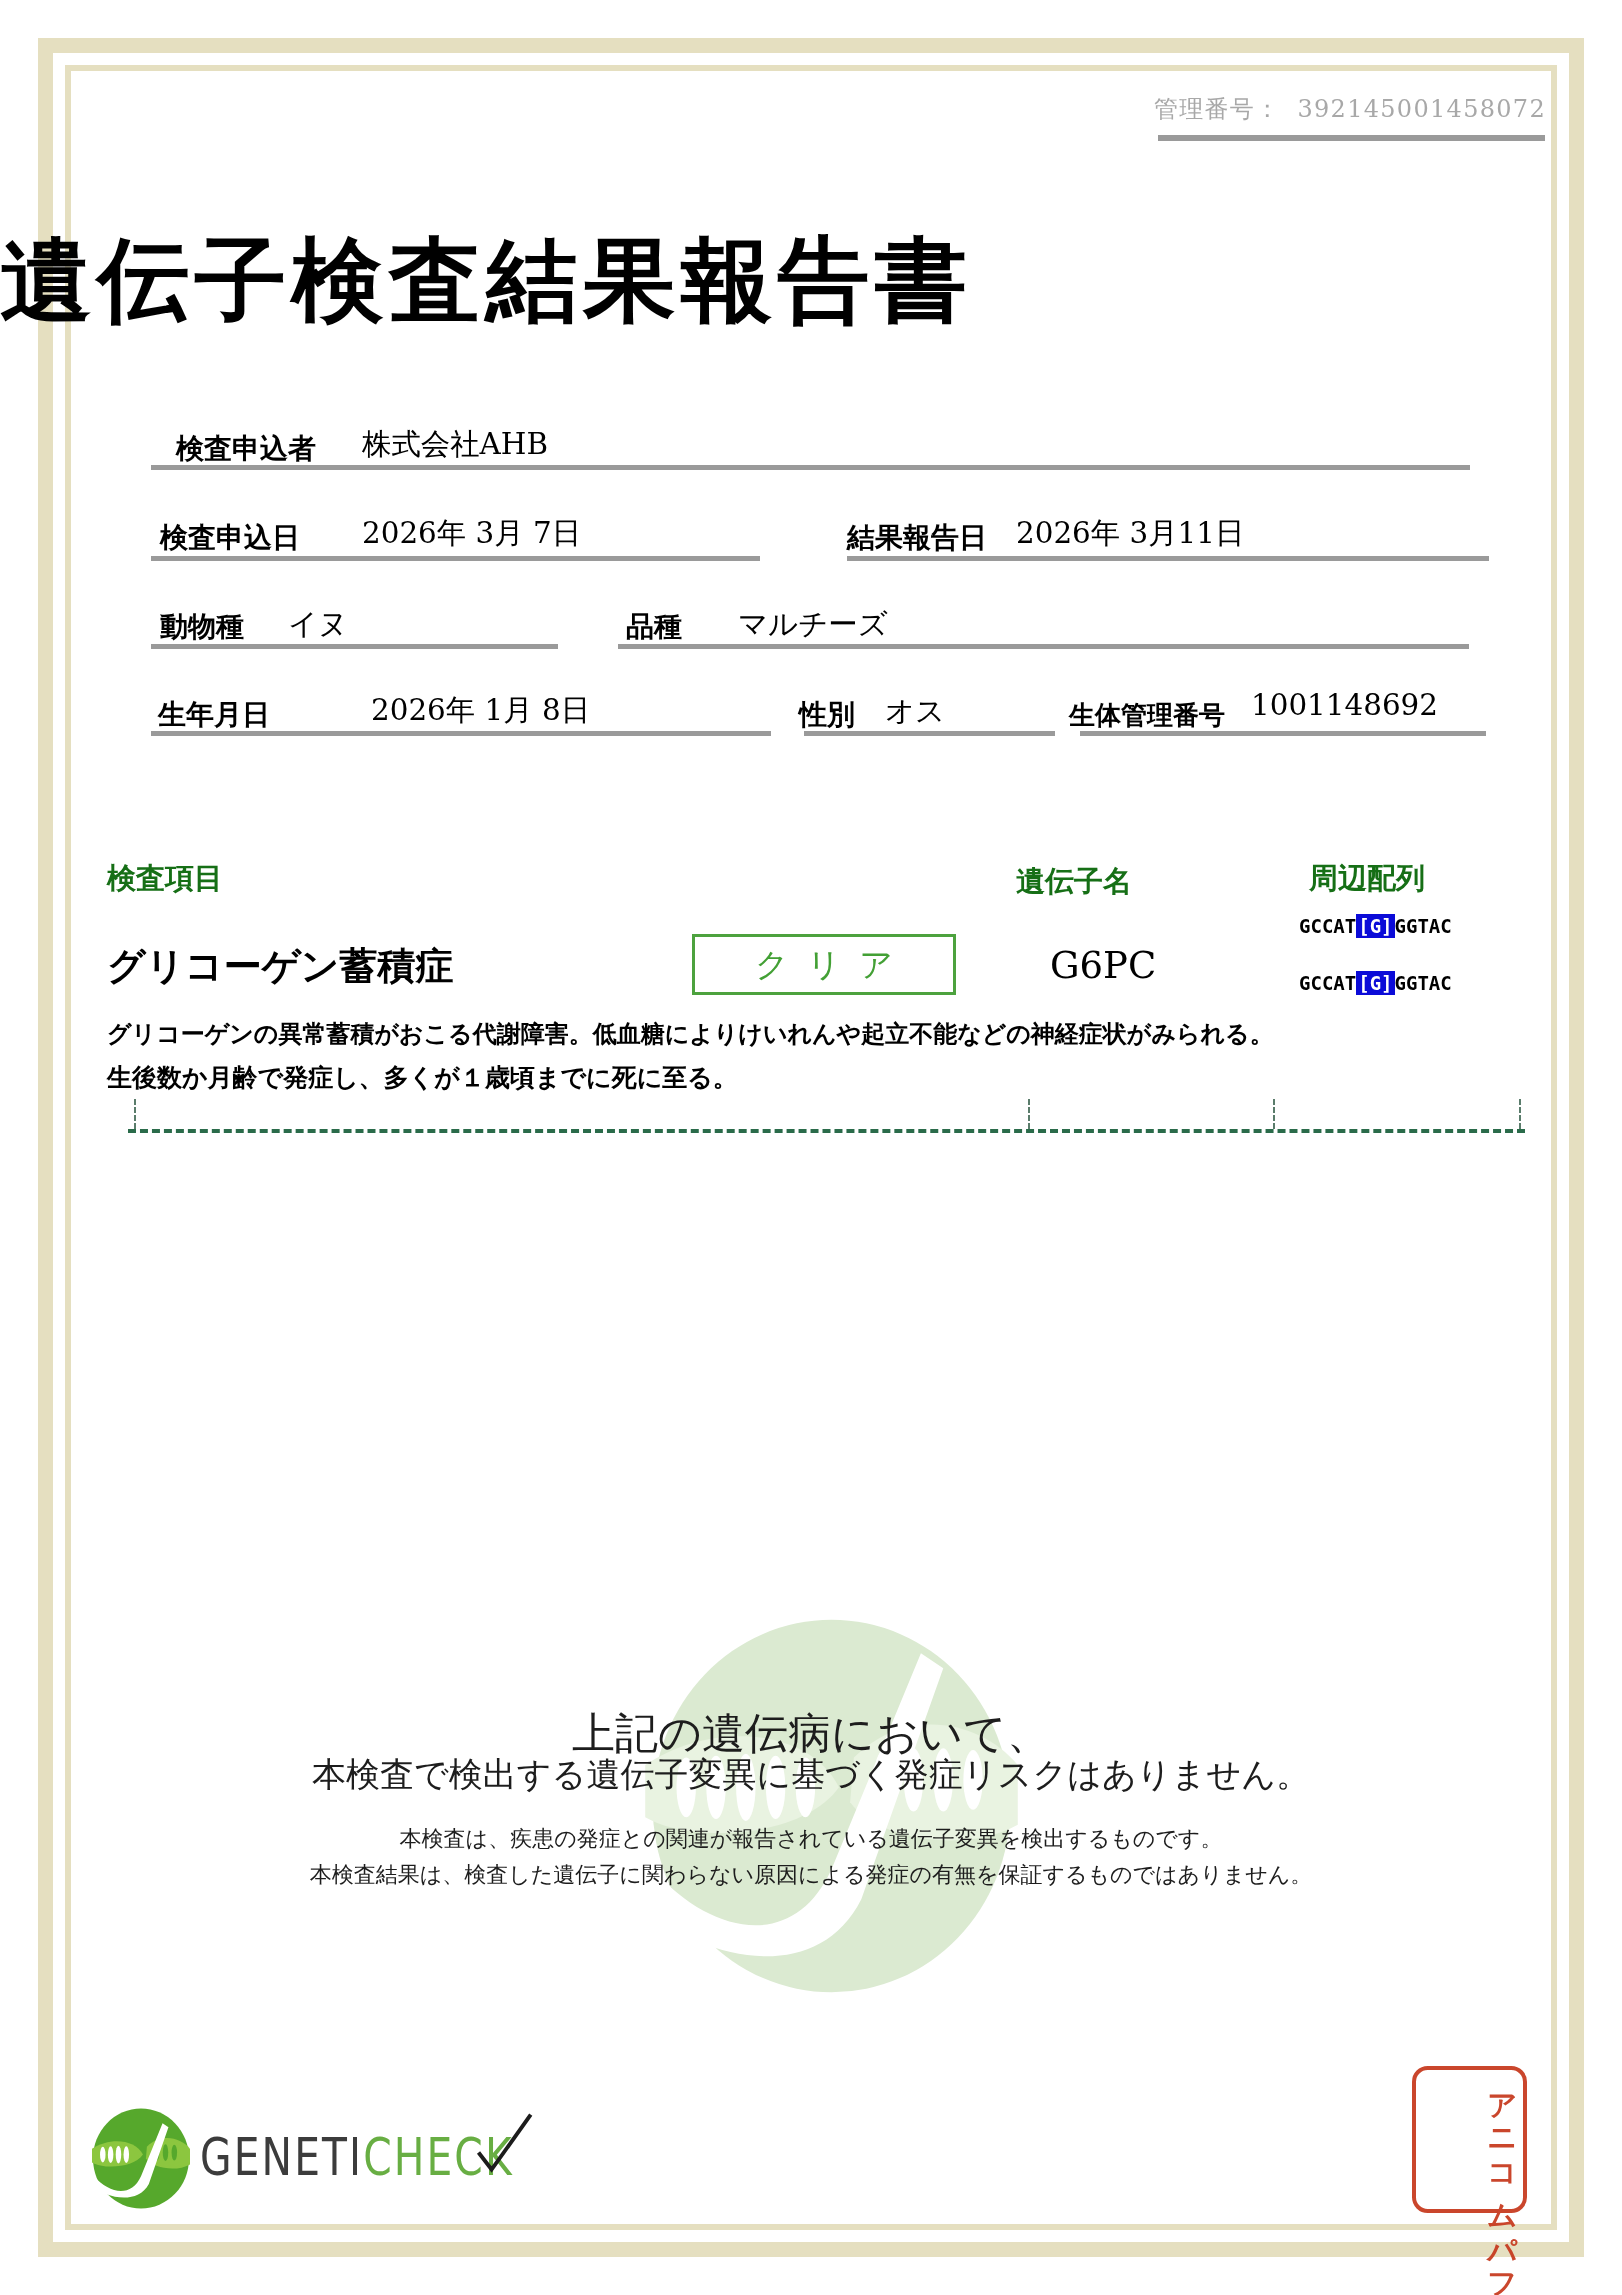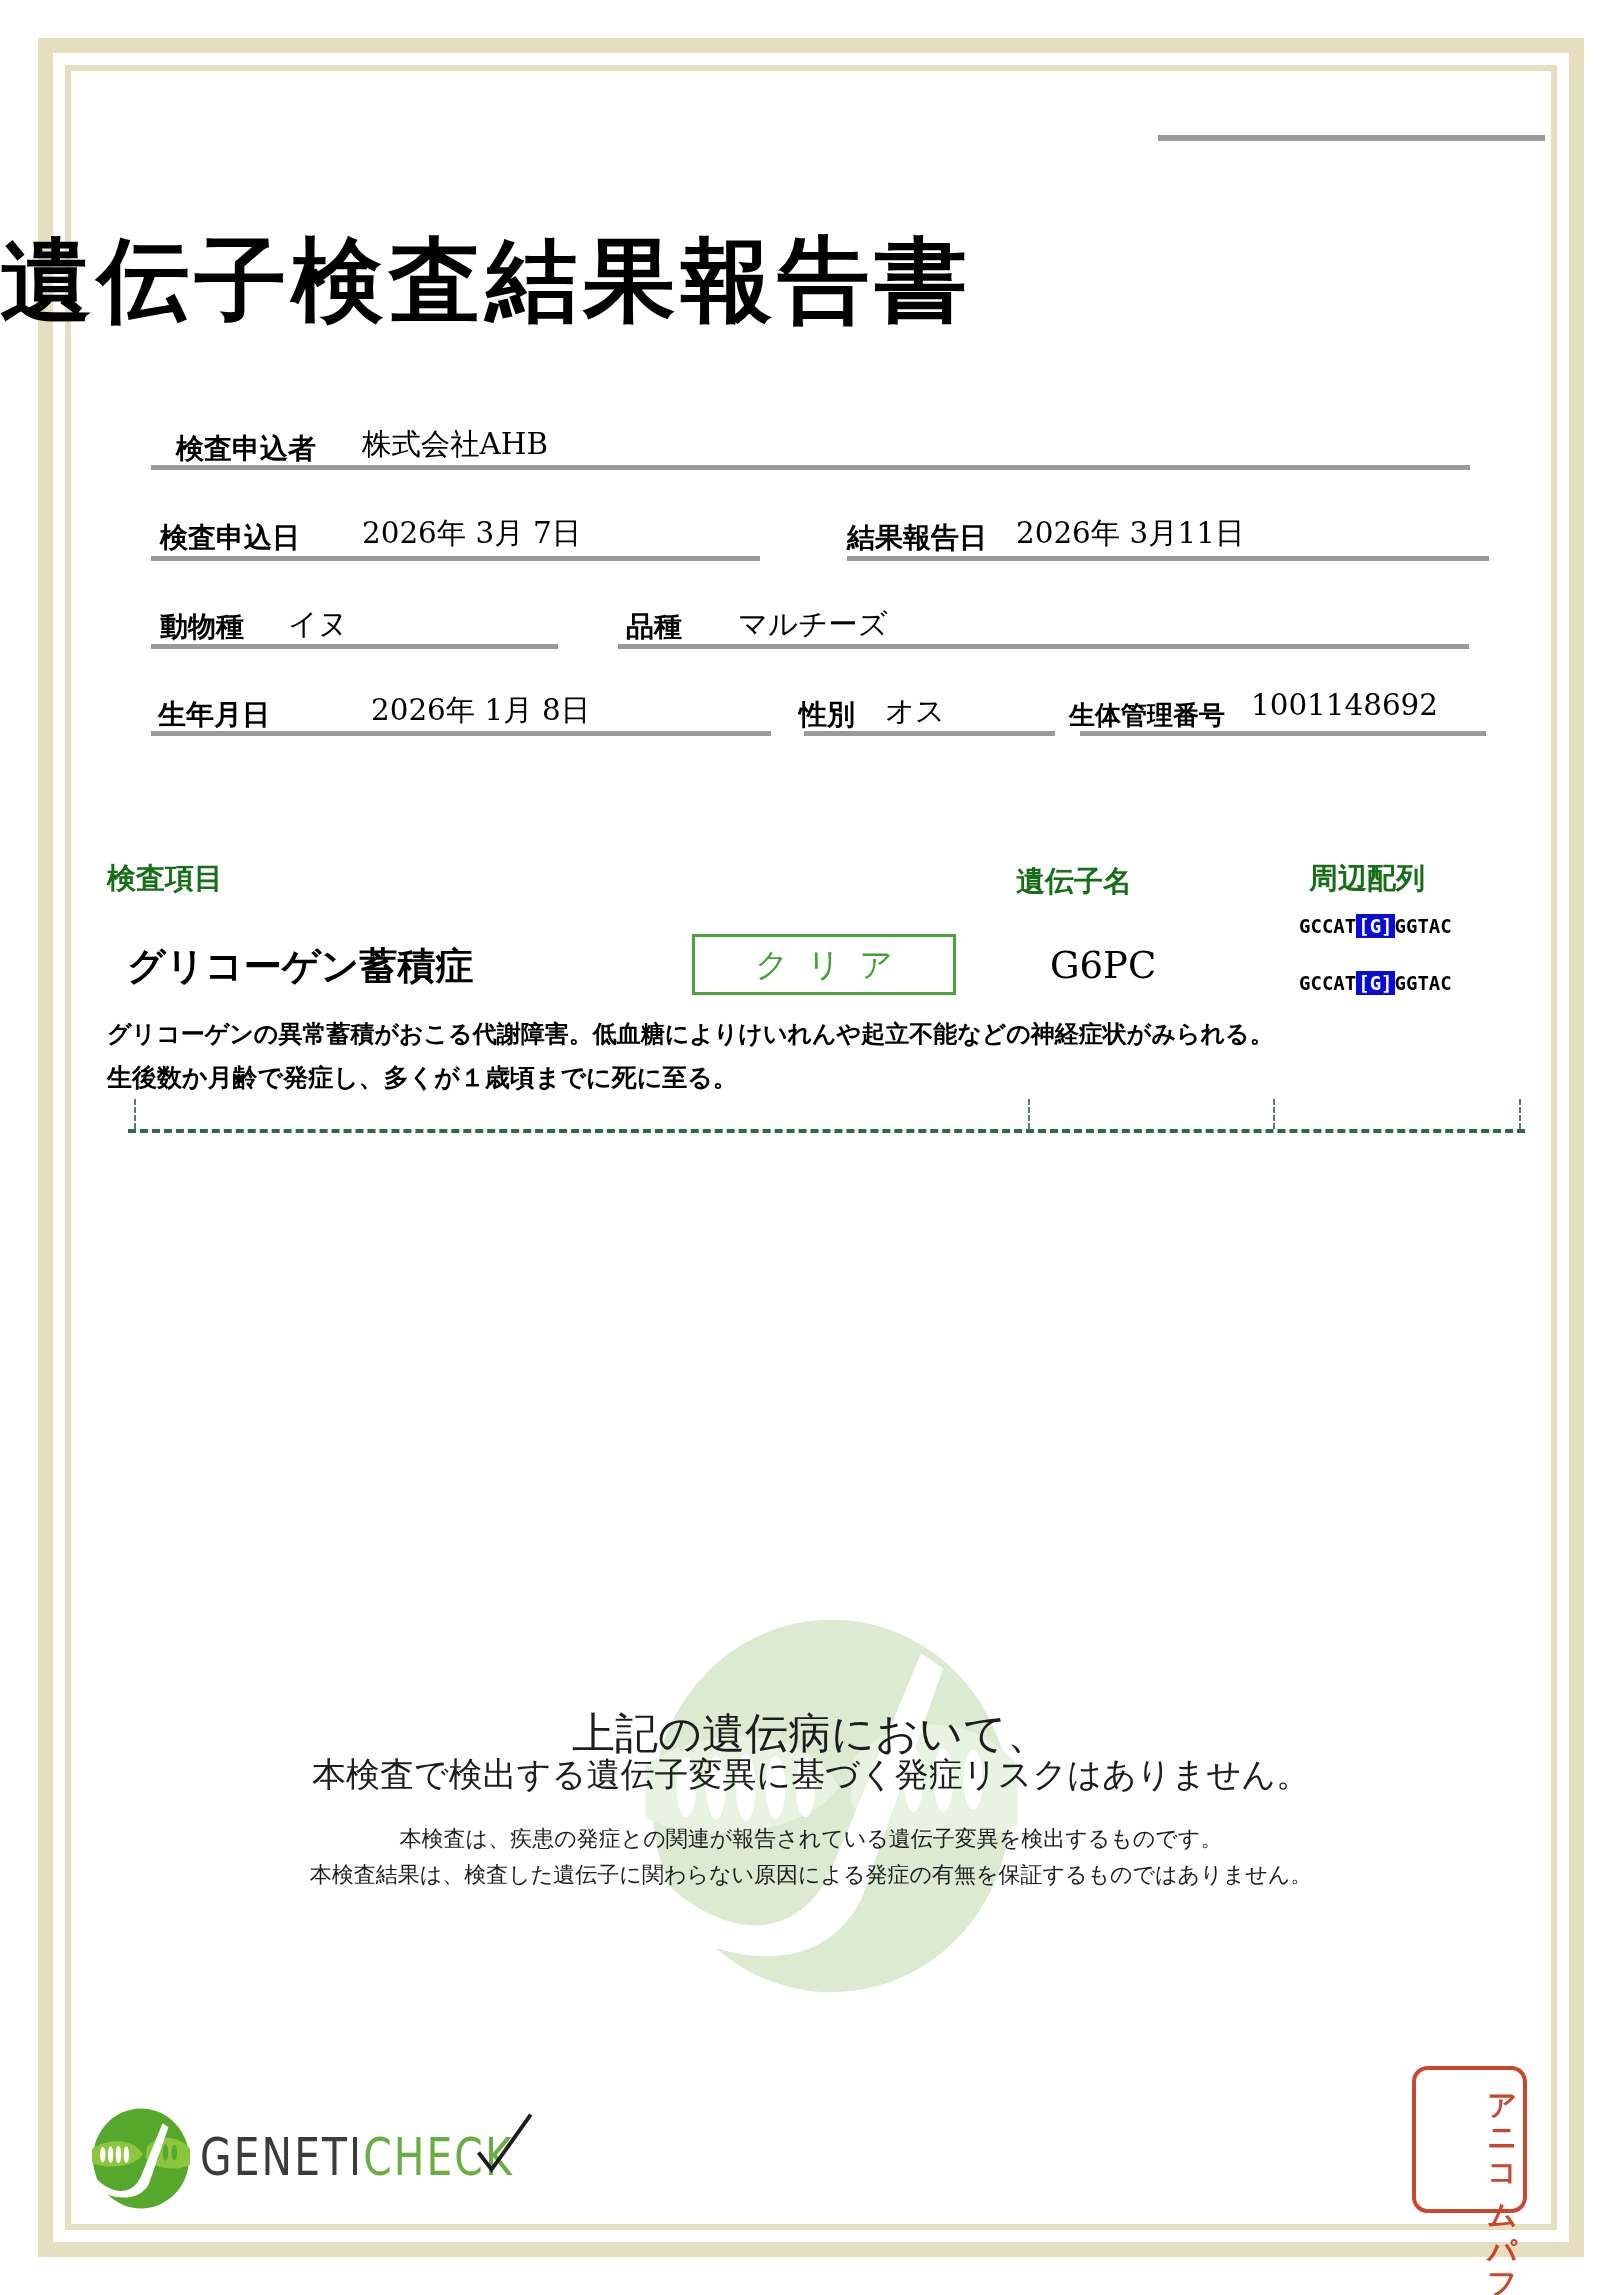--- a/index.html
+++ b/index.html
@@ -25,21 +25,21 @@
   .title{left:0;top:219px;width:1622px;text-align:left;font-size:92px;
          font-weight:600;letter-spacing:5.2px;}
 
   
   .flabel{font-size:28px;font-weight:700;}
   .fvalue{font-size:29.4px;font-weight:500;}
   .fline{height:4.6px;background:#9a9a9a;}
 
   
   .thead{font-size:29px;font-weight:700;color:#166f16;}
-  .item-name{font-size:38px;font-weight:700;margin-left:20px;}
+  .item-name{font-size:38px;font-weight:700;}
   .result-btn{left:692px;top:934px;width:258px;height:55px;border:3.9px solid #4da23e;
               text-align:center;}
   .result-btn span{display:block;line-height:55px;font-size:33px;color:#43a035;
                    letter-spacing:18.3px;text-indent:18.3px;font-weight:500;}
   .gene{font-size:37px;font-weight:500;}
   .seq{font-size:19px;font-weight:700;}
   .seq .variant{background:#0b0bd8;color:#ffffff;padding:0.7px 2px;}
   .desc{font-size:24px;font-weight:700;}
   .desc2{font-size:25px;font-weight:700;}
   .note-green{font-size:26px;font-weight:700;color:#1e8a1e;}
@@ -83,20 +83,23 @@
     <ellipse cx="35" cy="46" rx="2.6" ry="8.5" fill="#ffffff"></ellipse>
     <ellipse cx="43" cy="46" rx="2.6" ry="8" fill="#ffffff"></ellipse>
     <path d="M56,38 C70,24 90,28 100,40 L100,56 C86,64 62,60 55,50 Z" fill="#e9f3e1"></path>
     <ellipse cx="64" cy="44" rx="2.6" ry="8" fill="#ffffff"></ellipse>
     <ellipse cx="72" cy="44" rx="2.6" ry="8.5" fill="#ffffff"></ellipse>
     <ellipse cx="80" cy="44" rx="2.6" ry="8.5" fill="#ffffff"></ellipse>
     <ellipse cx="88" cy="44" rx="2.6" ry="8" fill="#ffffff"></ellipse>
     <path d="M2,68 C18,86 40,90 50,68 L74,10 L80,14 L58,76 C46,100 14,92 0,78 Z" fill="#ffffff"></path>
   </svg>
 
+  <div class="abs mgmt z1">
+    <span>管理番号：</span><span class="num">392145001458072</span>
+  </div>
   <div class="abs mgmt-line"></div>
 
   <div class="abs title z1">遺伝子検査結果報告書</div>
 
   <div class="abs flabel" style="left:176px;top:430px">検査申込者</div>
   <div class="abs fvalue" style="left:362px;top:425px">株式会社AHB</div>
   <div class="abs fline" style="left:151px;top:465px;width:1319px"></div>
 
   <div class="abs flabel" style="left:160px;top:519px">検査申込日</div>
   <div class="abs fvalue" style="left:362px;top:514px">2026年 3月 7日</div>

